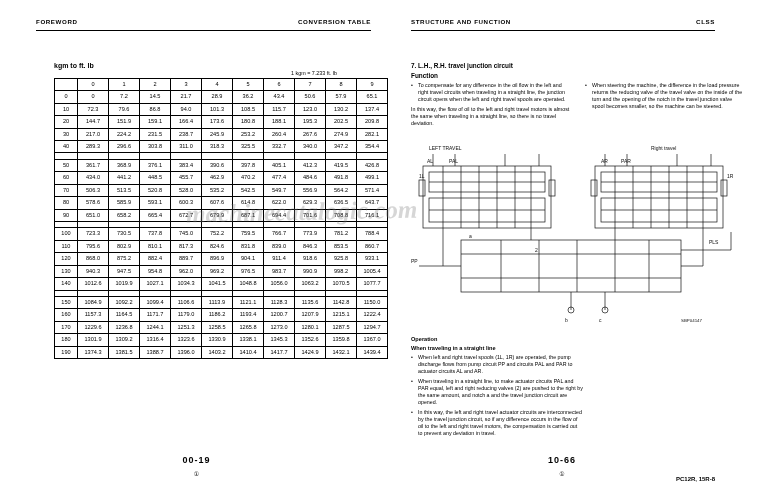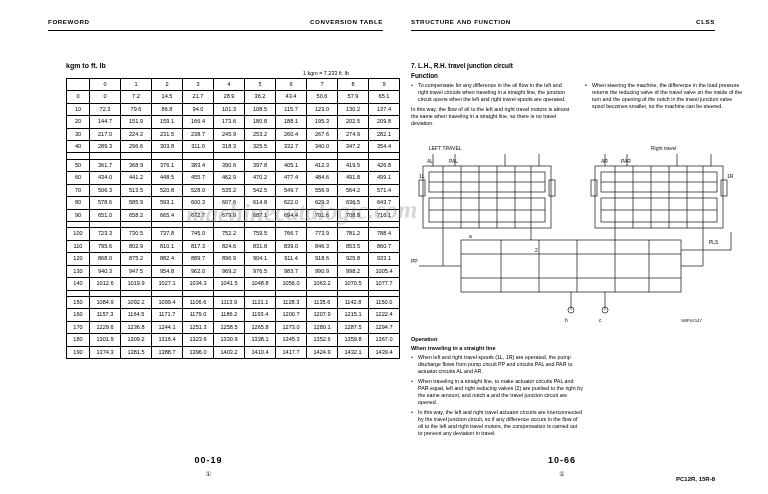--- a/index.html
+++ b/index.html
@@ -7,21 +7,21 @@
     width:768px;height:494px;
     background:#ffffff;
     font-family:"Liberation Sans", sans-serif;
     color:#000;
     overflow:hidden;
     position:relative;
   }
   .page{position:absolute;inset:0;}
 
   
-  .left-page{position:absolute;left:16px;top:0;width:385px;height:374px;}
+  .left-page{position:absolute;left:4px;top:0;width:385px;height:374px;}
   .right-page{position:absolute;left:385px;top:0;width:354px;height:494px;}
 
   .hdr{
     position:absolute;left:32px;right:18px;top:18px;
     display:flex;justify-content:space-between;align-items:flex-end;
     font-size:6.2px;font-weight:bold;letter-spacing:.6px;
   }
   .hdr-rule{position:absolute;left:32px;right:18px;top:30px;border-top:1.1px solid #000;}
 
   .rhdr{

